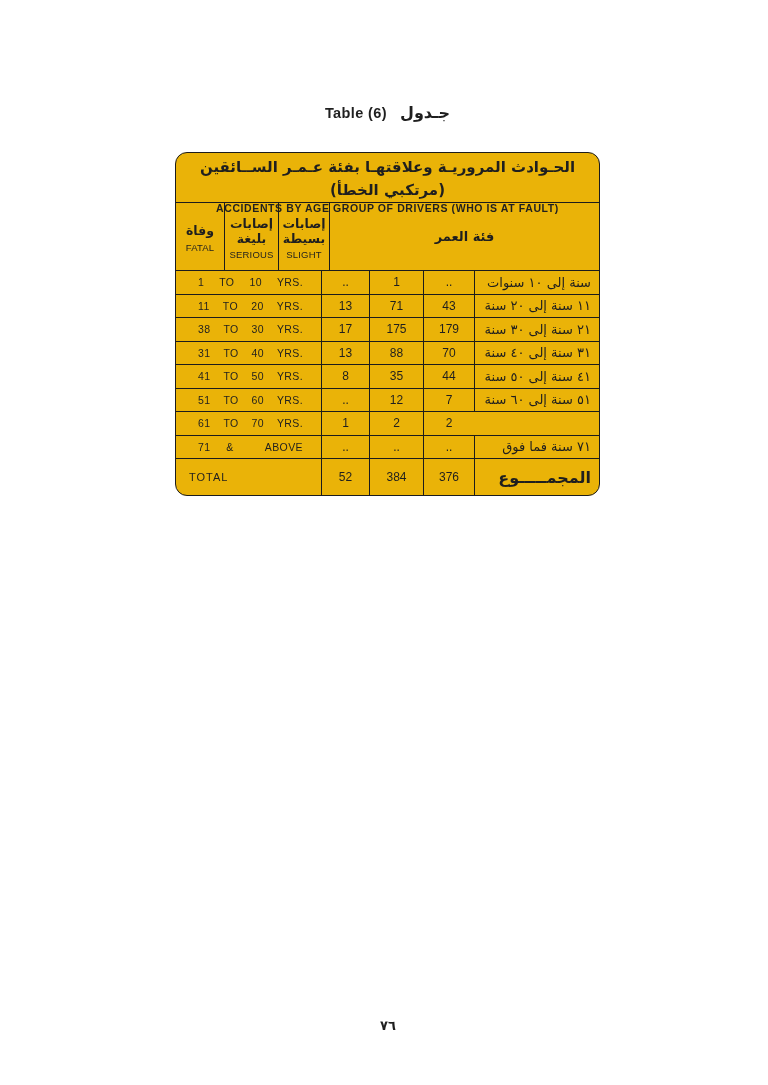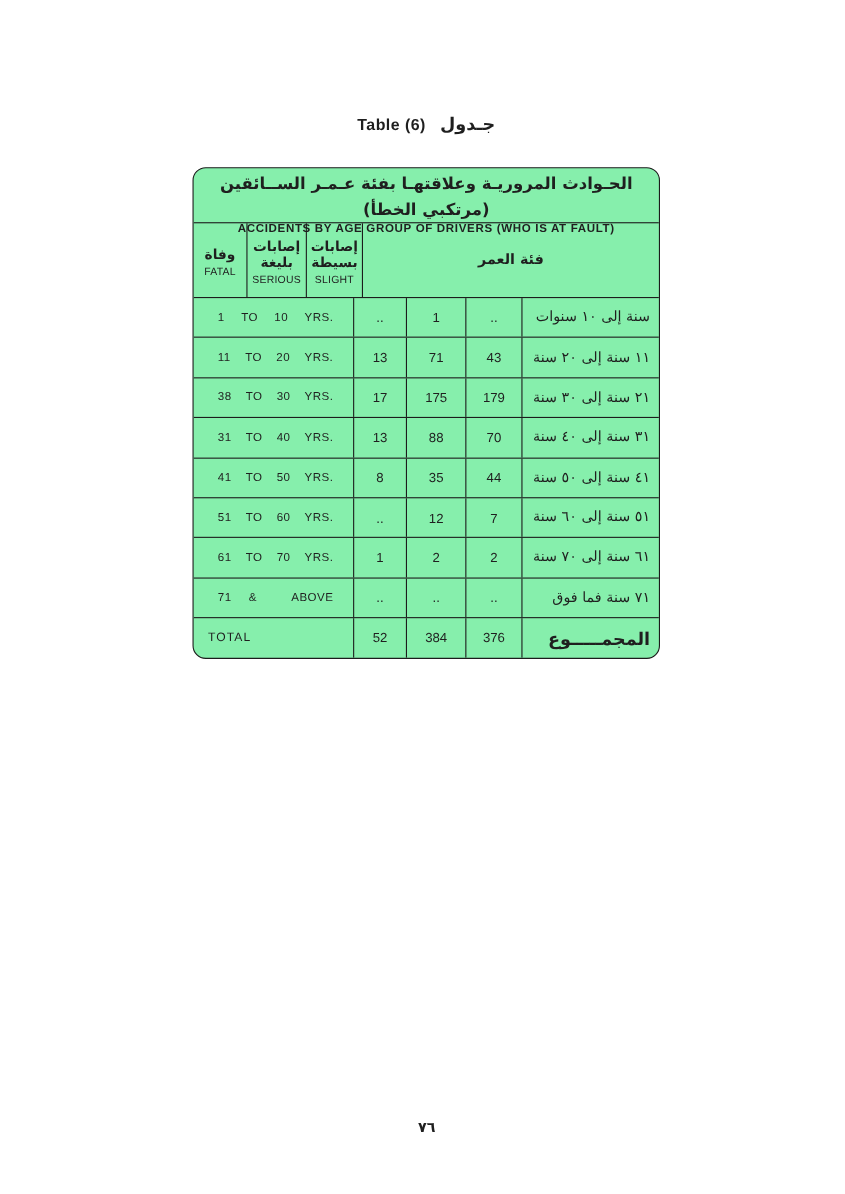--- a/index.html
+++ b/index.html
@@ -16,24 +16,24 @@
   
   .doc-title {
     position:absolute; top:103px; left:175px; width:425px;
     display:flex; justify-content:center; align-items:baseline; gap:13px;
   }
   .doc-title .t-en { font-size:14.5px; font-weight:bold; letter-spacing:.4px; }
   .doc-title .t-ar { font-size:16px; font-weight:bold; }
 
   
   .accidents-table {
-    position:absolute; left:175px; top:152px; width:425px; height:447px;
+    position:absolute; left:175px; top:152px; width:425px; height:344px;
     border:1.6px solid #1c1c1c; border-radius:12px;
     display:flex; flex-direction:column;
-    background:#86efac;
+    background:#eab308;
     overflow:hidden;
   }
   .tbl-title {
     height:50px; flex:0 0 auto;
     border-bottom:1.5px solid #1c1c1c;
     text-align:center; padding-top:3px;
   }
   .tbl-title-ar { font-size:15px; font-weight:bold; line-height:1.5; direction:rtl; }
   .tbl-title-en { font-size:10.5px; font-weight:bold; letter-spacing:.6px; margin-top:1px; }
 
@@ -194,21 +194,20 @@
   <div class="row">
     <div class="c age data">
         <span>61</span>
         <span>TO</span>
         <span>70</span>
         <span>YRS.</span>
       </div>
     <div class="c fatal num-val">1</div>
     <div class="c serious num-val">2</div>
     <div class="c slight num-val">2</div>
-    <div class="c ar-col data arabic">٦١ سنة إلى ٧٠ سنة</div>
   </div>
 
   <div class="row">
     <div class="c age data">
         <span>71</span>
         <span>&amp;</span>
         <span></span>
         <span>ABOVE</span>
       </div>
     <div class="c fatal num-val">..</div>

